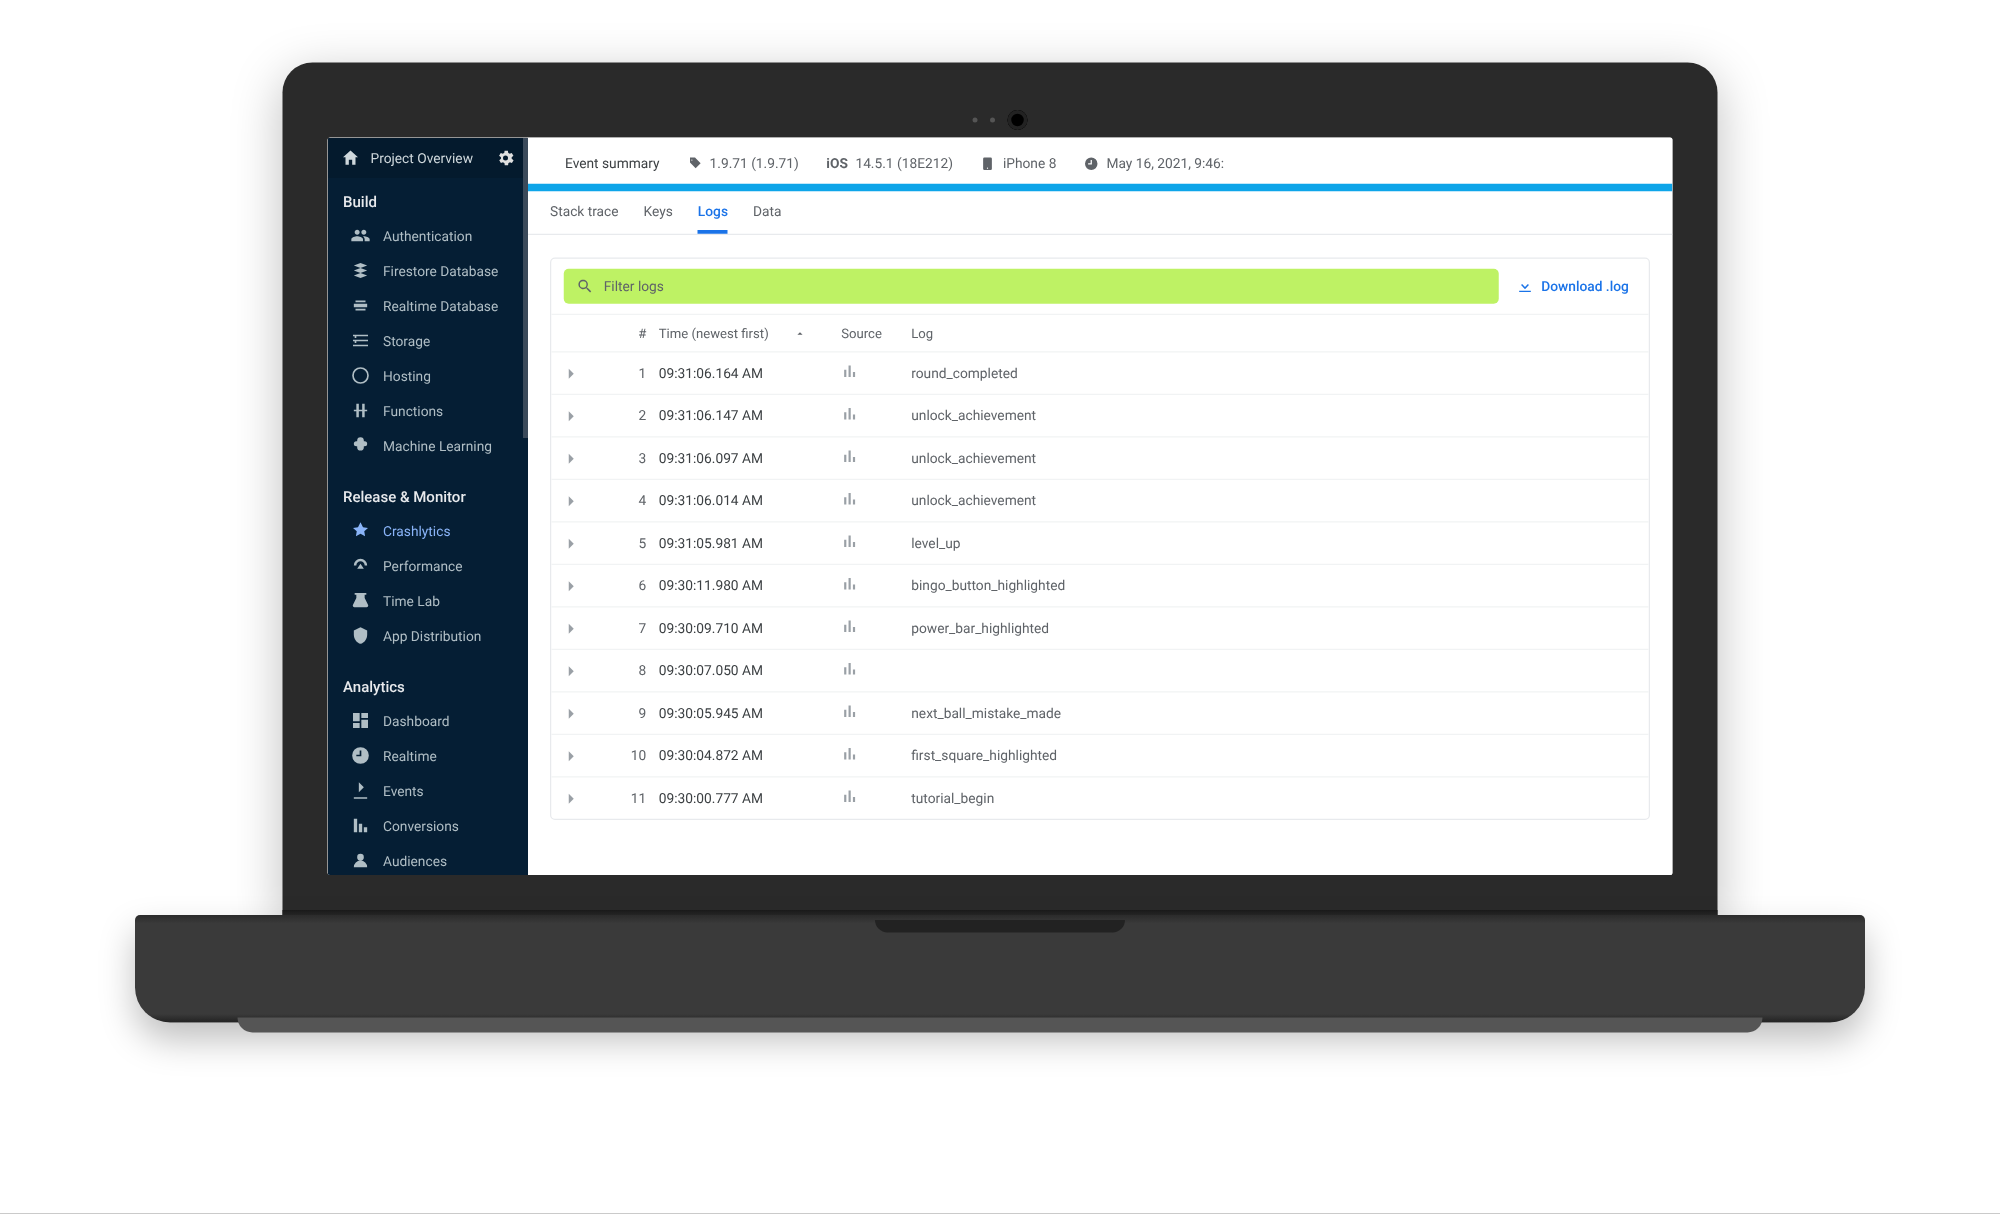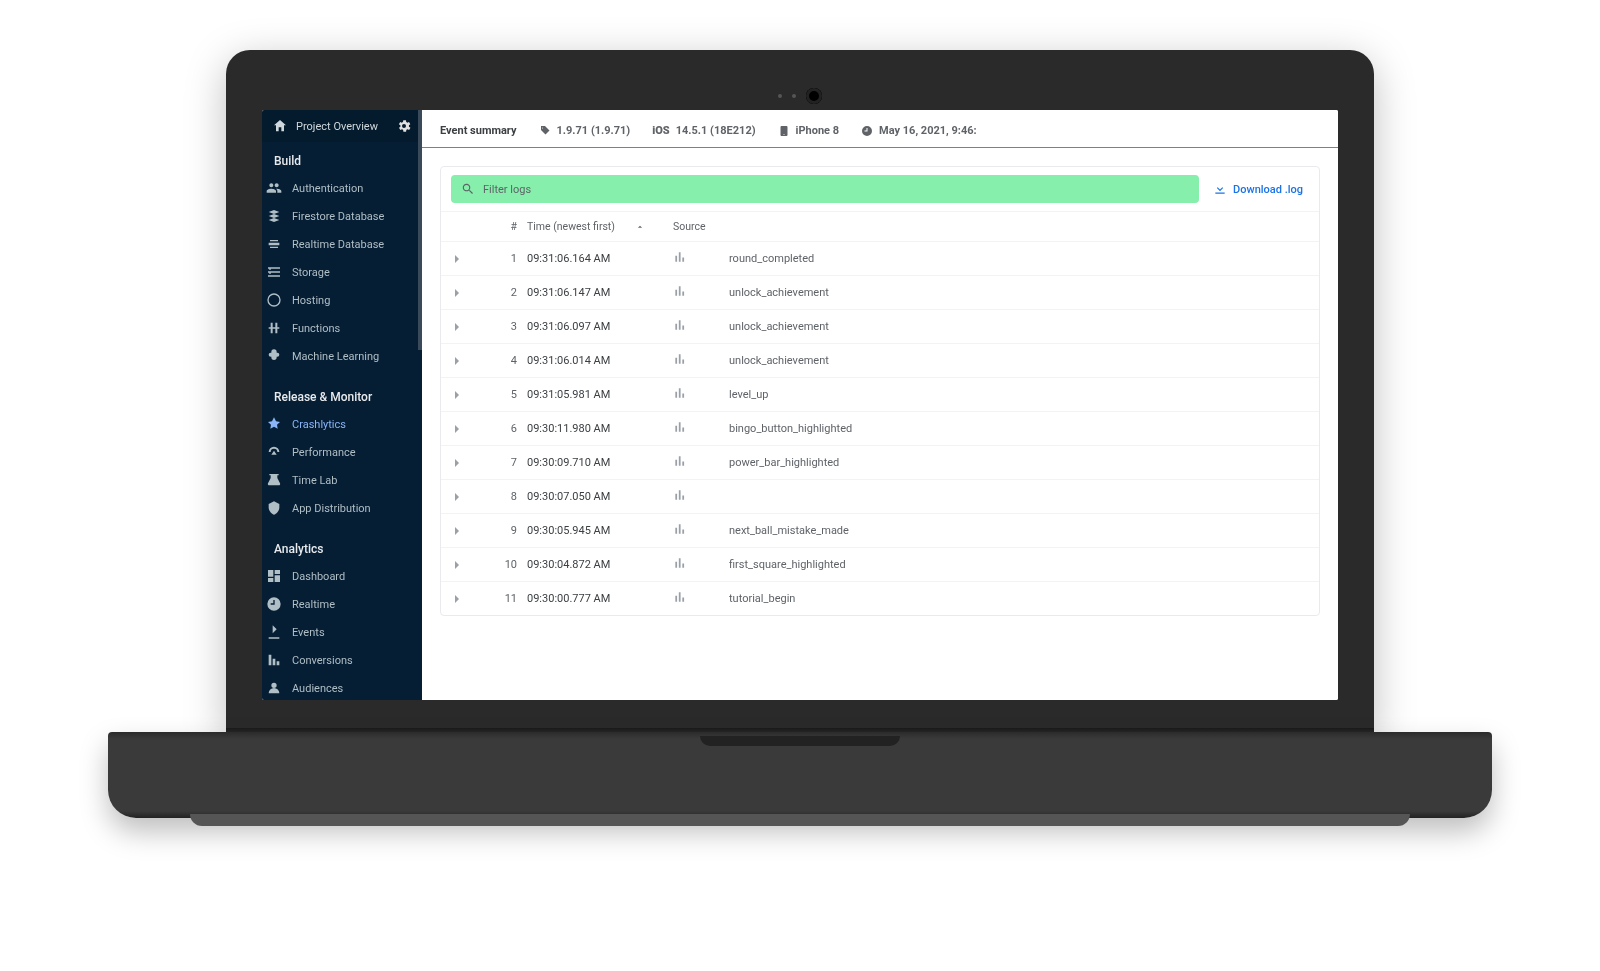--- a/index.html
+++ b/index.html
@@ -123,21 +123,21 @@
   .section-header {
     padding: 12px 12px 6px;
     color: #e8eaed;
     font-weight:500;
     font-size: 12px;
   }
   .side-item {
     display:flex;
     align-items:center;
     gap:10px;
-    padding: 6px 4px;
+    padding: 6px 18px;
     cursor:pointer;
     color:#b0bec5;
   }
   .side-item.active { color:#8ab4f8;align-items:center; }
   .side-icon {
     width:16px;height:16px;fill:currentColor;flex:none;
   }
   .section-div { height:8px; }
 
   .scrollbar-indicator {
@@ -153,25 +153,24 @@
     display:flex;
     flex-direction:column;
     font-size:11px;
     color:#3c4043;
     overflow:hidden;
   }
   .event-bar {
     display:flex;
     align-items:center;
     gap:22px;
-    padding: 14px 18px 10px;
-    border-bottom:1px solid #0ea5e9;
+    padding: 14px 30px 10px;
+    border-bottom:6px solid #0ea5e9;
     color:#5f6368;
     font-size:11px;
-    font-weight:bold;
   }
   .event-bar .label-strong{color:#3c4043;}
   .chip {display:flex;align-items:center;gap:6px;}
   .chip svg{width:12px;height:12px;fill:#5f6368;}
   .tabs {
     display:flex;
     gap:20px;
     padding: 0 18px;
     border-bottom:1px solid #e8eaed;
     color:#5f6368;
@@ -200,21 +199,21 @@
     display:flex;
     align-items:center;
     gap:14px;
     padding:8px 10px;
   }
   .filter-input {
     flex:1;
     display:flex;
     align-items:center;
     gap:8px;
-    background:#86efac;
+    background:#bef264;
     border-radius:4px;
     padding:7px 10px;
     color:#5f6368;
   }
   .filter-input svg{width:14px;height:14px;fill:#5f6368;}
   .download {
     color:#1a73e8;
     display:flex;align-items:center;gap:6px;
     cursor:pointer;
     font-weight:500;
@@ -396,20 +395,26 @@
             <span>iPhone 8</span>
           </span>
           <span class="chip">
             <svg viewBox="0 0 24 24">
                 <path d="M12 2a10 10 0 100 20 10 10 0 000-20zm1 11H7v-2h4V6h2z"></path>
               </svg>
             <span>May 16, 2021, 9:46:</span>
           </span>
         </div>
 
+        <div class="tabs" id="tabs">
+            <div class="tab">Stack trace</div>
+            <div class="tab">Keys</div>
+            <div class="tab active">Logs</div>
+            <div class="tab">Data</div>
+          </div>
 
         <div class="content-wrap">
           <div class="card">
             <div class="filter-row">
               <div class="filter-input">
                 <svg viewBox="0 0 24 24">
                     <path d="M15.5 14h-.8l-.3-.3a6.5 6.5 0 10-.7.7l.3.3v.8l5 5 1.5-1.5zm-6 0a4.5 4.5 0 110-9 4.5 4.5 0 010 9z"></path>
                   </svg>
                 <span>Filter logs</span>
               </div>
@@ -423,20 +428,21 @@
             <div class="thead">
               <span></span>
               <span class="row-num">#</span>
               <span class="sort">
                 <span>Time (newest first)</span>
                 <svg viewBox="0 0 24 24">
                     <path d="M7 14l5-5 5 5z"></path>
                   </svg>
               </span>
               <span>Source</span>
+              <span>Log</span>
             </div>
             <div id="log-rows">
                 <div class="trow">
                   <div class="expand-caret"></div>
                   <span class="row-num">1</span>
                   <span>09:31:06.164 AM</span>
                   <span class="source-icon"><svg viewBox="0 0 24 24">
                       <path d="M4 20h3V10H4zm6 0h3V4h-3zm6 0h3v-7h-3z"></path>
                     </svg></span>
                   <span class="log">round_completed</span>

